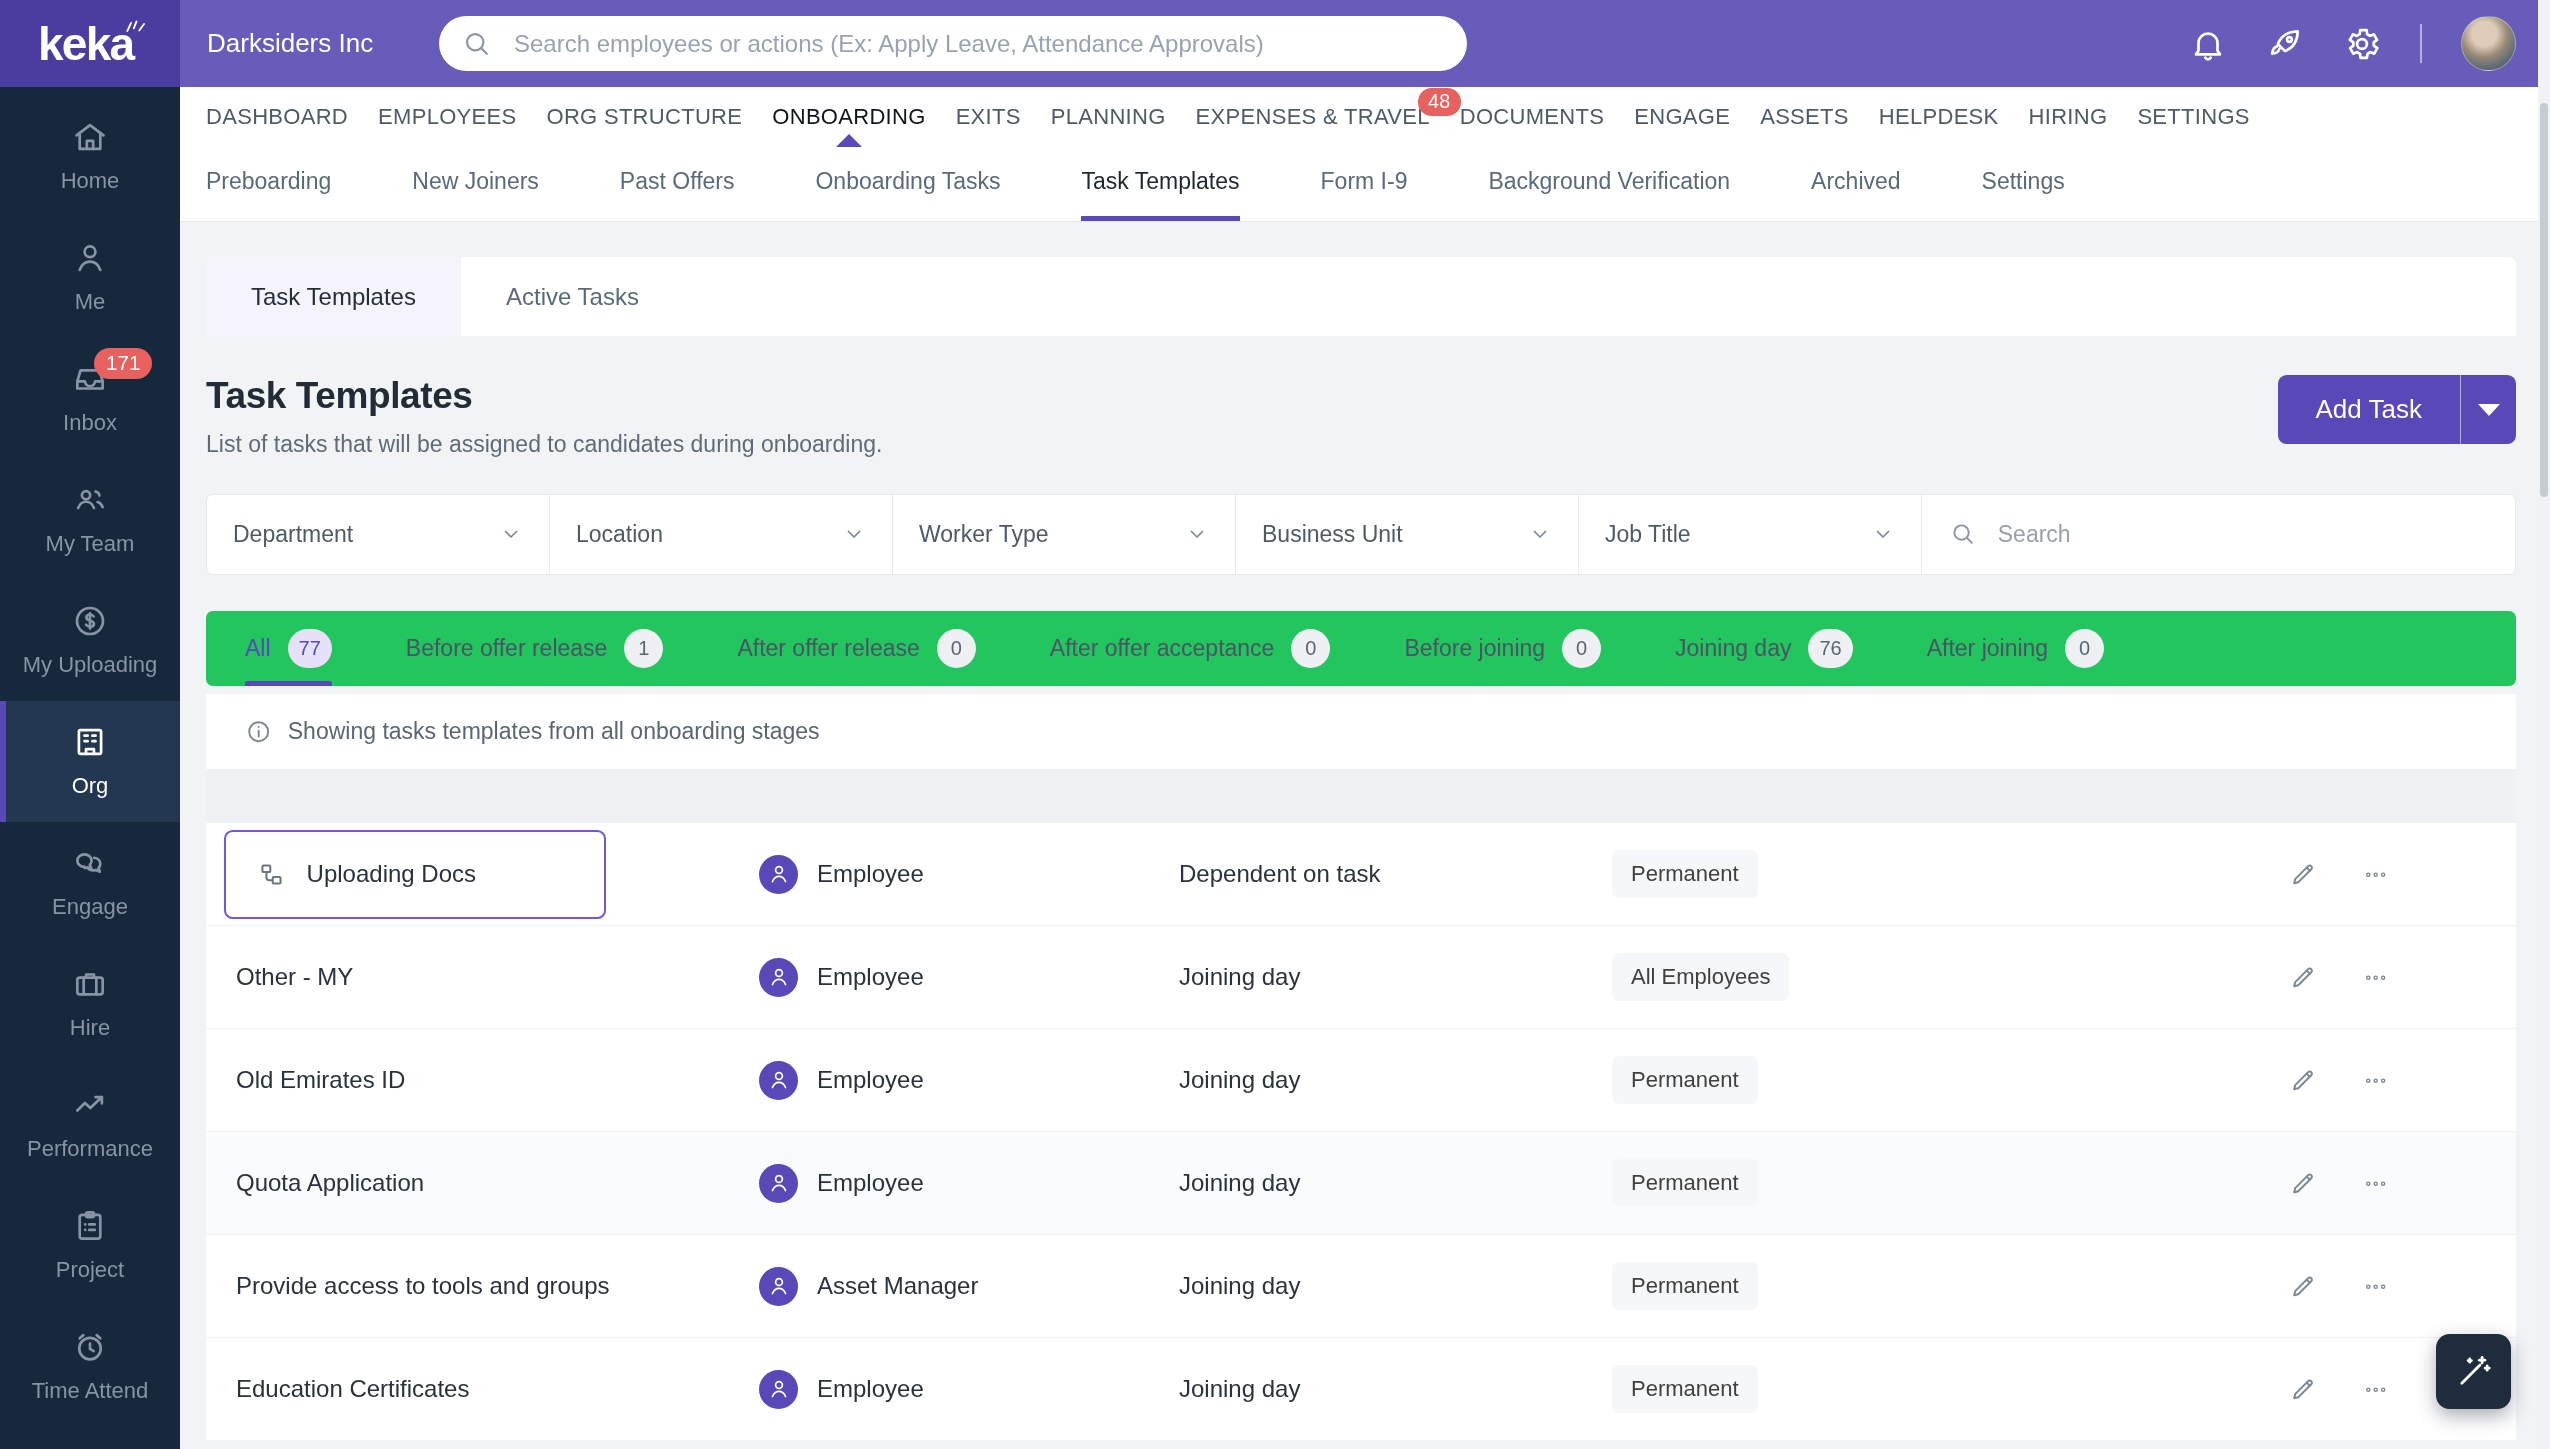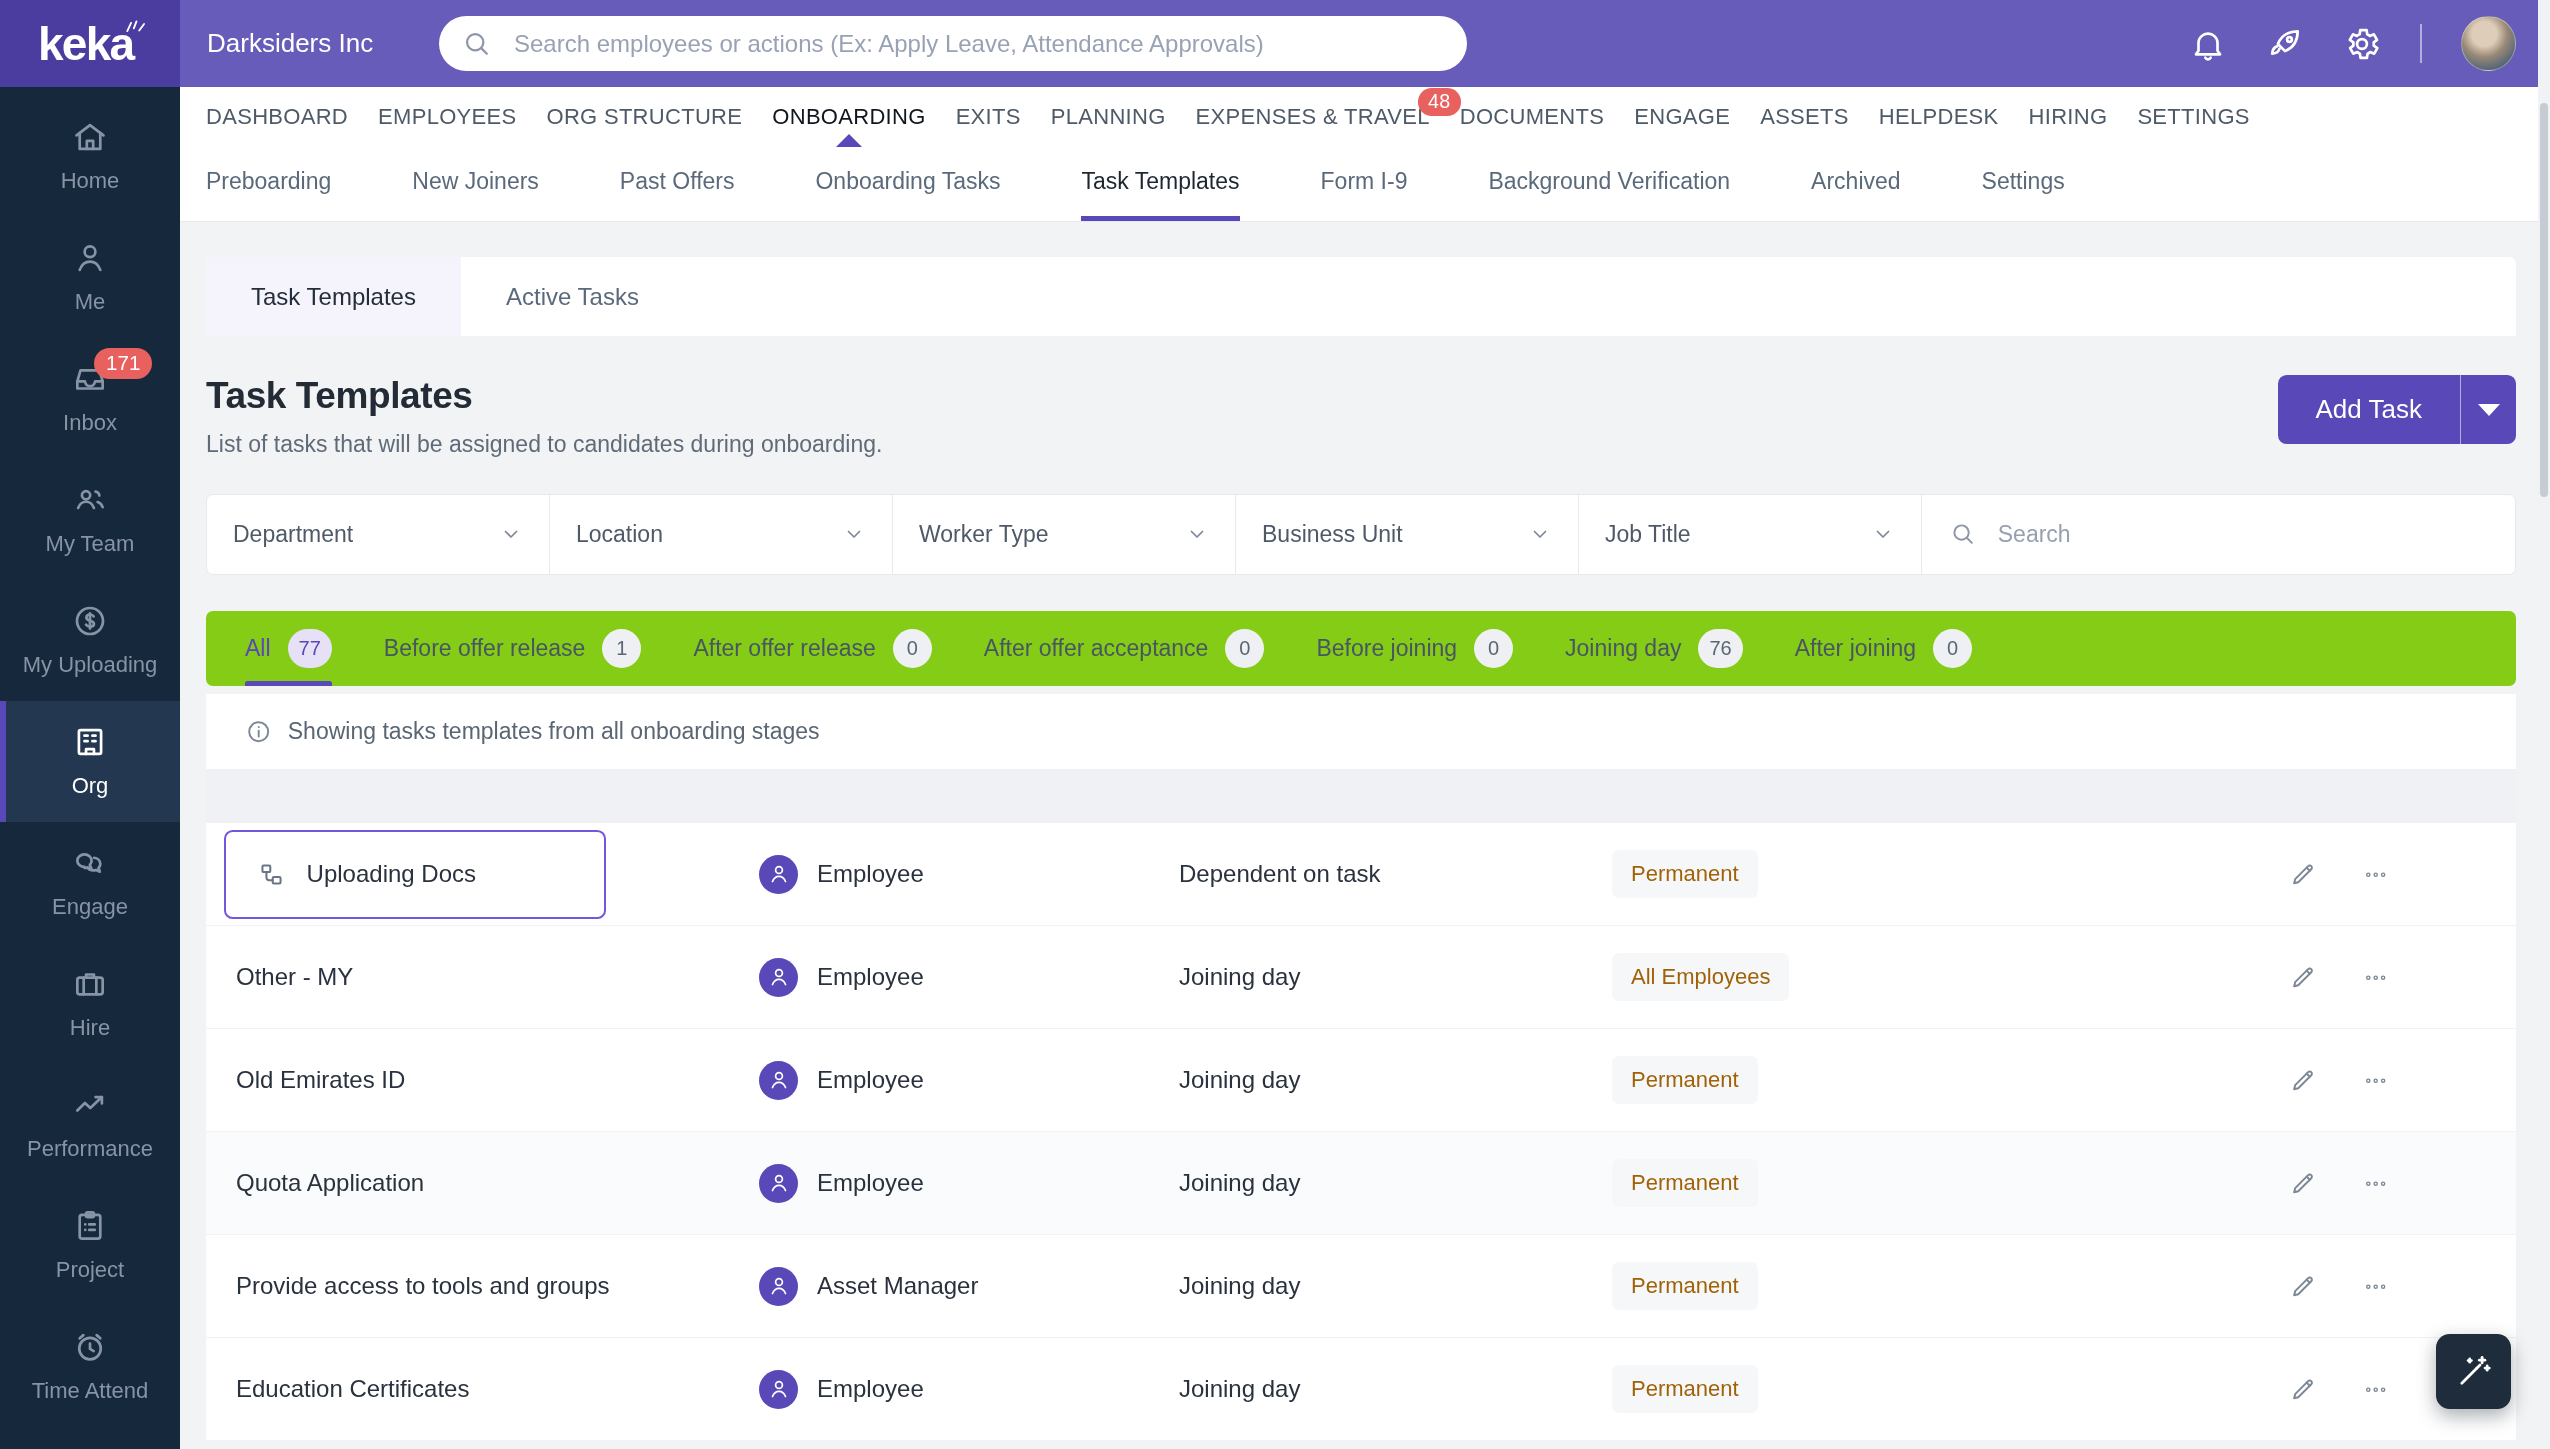--- a/index.html
+++ b/index.html
@@ -65,41 +65,41 @@
   .caret-down { width:0; height:0; border-left:11px solid transparent; border-right:11px solid transparent; border-top:12px solid #fff; }
 
   .filter-card { margin-top:36px; height:81px; background:#fff; border:0.9px solid #E5E8EC; border-radius:6.9px; display:flex; align-items:stretch; }
   .filter-cell { width:343px; display:flex; align-items:center; justify-content:space-between; padding:0 26px; border-right:0.9px solid #E6E9ED; font-size:23px; color:#4E5A67; cursor:pointer; }
   .filter-cell .icn { width:24px; height:24px; color:#7C8796; }
   .filter-search { flex:1; display:flex; align-items:center; gap:19px; padding:0 27.4px; }
   .filter-search .icn { width:27.4px; height:27.4px; color:#8D95A8; flex:none; }
   .filter-search input { flex:1; border:0; outline:0; font-size:23px; color:#333; font-family:inherit; background:transparent; }
   .filter-search input::placeholder { color:#97A0AF; }
 
-  .stage-card { margin-top:36px; height:75px; background:#84cc16; border-radius:6.9px; display:flex; align-items:center; padding:0 39px; gap:52px;text-align:right; }
+  .stage-card { margin-top:36px; height:75px; background:#22c55e; border-radius:6.9px; display:flex; align-items:center; padding:0 39px; gap:74px;text-align:right; }
   .stage-tab { position:relative; height:100%; display:flex; align-items:center; gap:17px; font-size:23px; color:#495563; cursor:pointer; white-space:nowrap; }
   .stage-count { min-width:39px; height:39px; padding:0 11px; border-radius:19.7px; background:#EEF0F3; color:#5A6673; font-size:20px; display:flex; align-items:center; justify-content:center; }
   .stage-tab.active { color:var(--accent,#5948B8); }
   .stage-tab.active .stage-count { background:var(--accent-soft,#E6E1F6); color:var(--accent,#5948B8); }
   .stage-tab.active::after { content:""; position:absolute; left:0; right:0; bottom:0; height:5.1px; background:var(--accent,#5948B8); border-radius:2.6px 2.6px 0 0; }
 
   .table-card { margin-top:8.6px; background:#fff; border-radius:0 0 6.9px 6.9px; }
   .info-row { height:75px; display:flex; align-items:center; gap:15.4px; padding:0 39px; font-size:23px; color:#5A6673; }
   .info-row .icn { width:27.4px; height:27.4px; color:#7C8796; flex:none; }
   .grid-cols { display:grid; grid-template-columns:523px 420px 433px 677px auto; align-items:center; padding-left:30px; }
   .table-head { background:var(--table-head-bg,#F0F1F4); height:53px; font-size:20.6px; color:#3A4350; letter-spacing:0.7px; }
   .t-row { min-height:103px; border-top:1.7px solid #F0F2F4; background:#fff; font-size:24px; color:#29323E; cursor:pointer; }
   .t-row.shaded { background:#FAFBFC; }
   .name-wrap { display:inline-flex; align-items:center; gap:20.6px; }
   .t-row.highlighted .name-wrap { border:2.6px solid var(--highlight-border,#7456DD); border-radius:8.6px; height:89px; padding:0 31px; margin-left:-12px; min-width:382px; }
   .name-wrap .icn { width:29px; height:29px; color:#6B7684; flex:none; }
   .owner-cell { display:flex; align-items:center; gap:19px; }
   .owner-avatar { width:39px; height:39px; border-radius:50%; background:var(--accent,#5948B8); color:#fff; display:flex; align-items:center; justify-content:center; flex:none; }
   .owner-avatar .icn { width:24px; height:24px; }
-  .applies-badge { display:inline-block; background:#F6F7F9; border-radius:6.9px; padding:11px 19px; font-size:22px; color:#a16207; }
+  .applies-badge { display:inline-block; background:#F6F7F9; border-radius:6.9px; padding:11px 19px; font-size:22px; color:#404040; }
   .actions-cell { display:flex; align-items:center; gap:46px; color:#7C8796; }
   .actions-cell .icn { width:27.4px; height:27.4px; cursor:pointer; }
 
   .fab { position:absolute; right:39px; bottom:40px; width:75px; height:75px; border-radius:13.7px; background:#1E2C3C; display:flex; align-items:center; justify-content:center; cursor:pointer; box-shadow:0 6.9px 19px rgba(10,20,35,.35); z-index:7; }
   .fab .icn { width:39px; height:39px; color:#fff; }
 
   .scrollbar { position:absolute; right:0; top:0; bottom:0; width:12px; background:#F1F2F4; z-index:8; }
   .scroll-thumb { position:absolute; left:1.7px; right:1.7px; top:103px; height:394px; background:#C6CCD4; border-radius:6px; cursor:pointer; }
 </style>
 </head>

